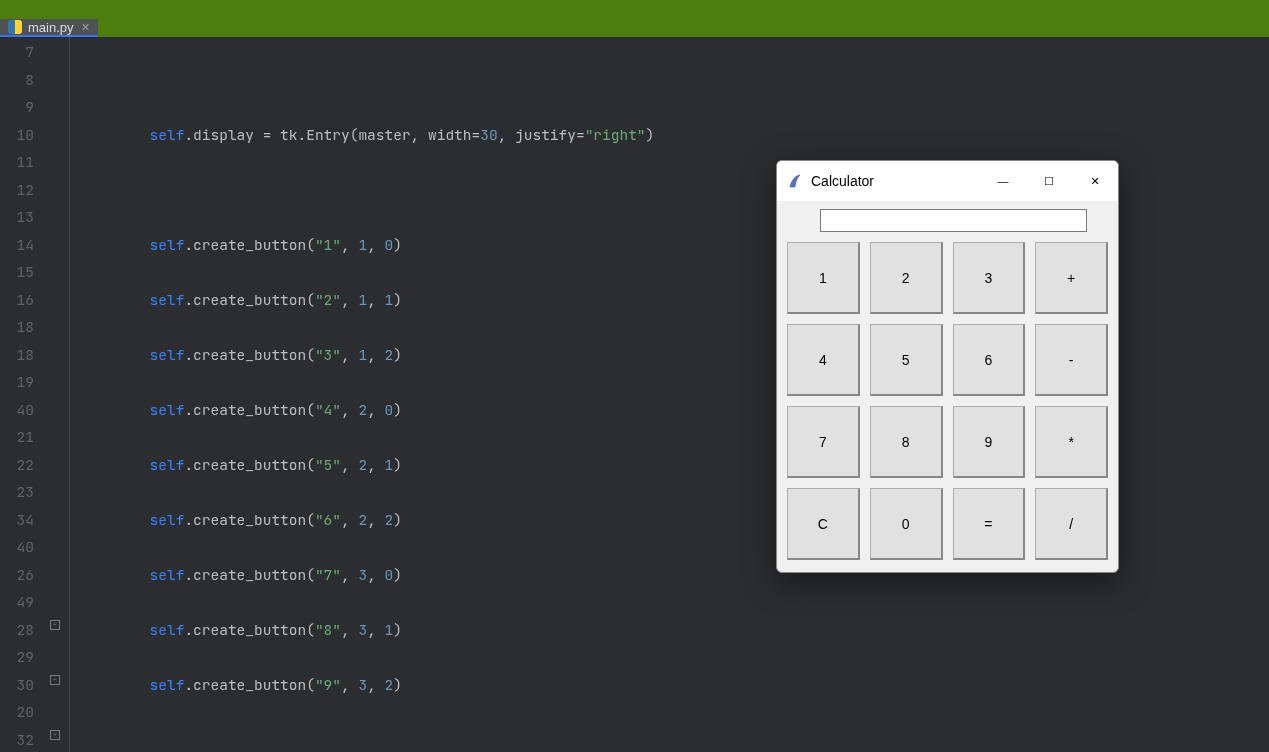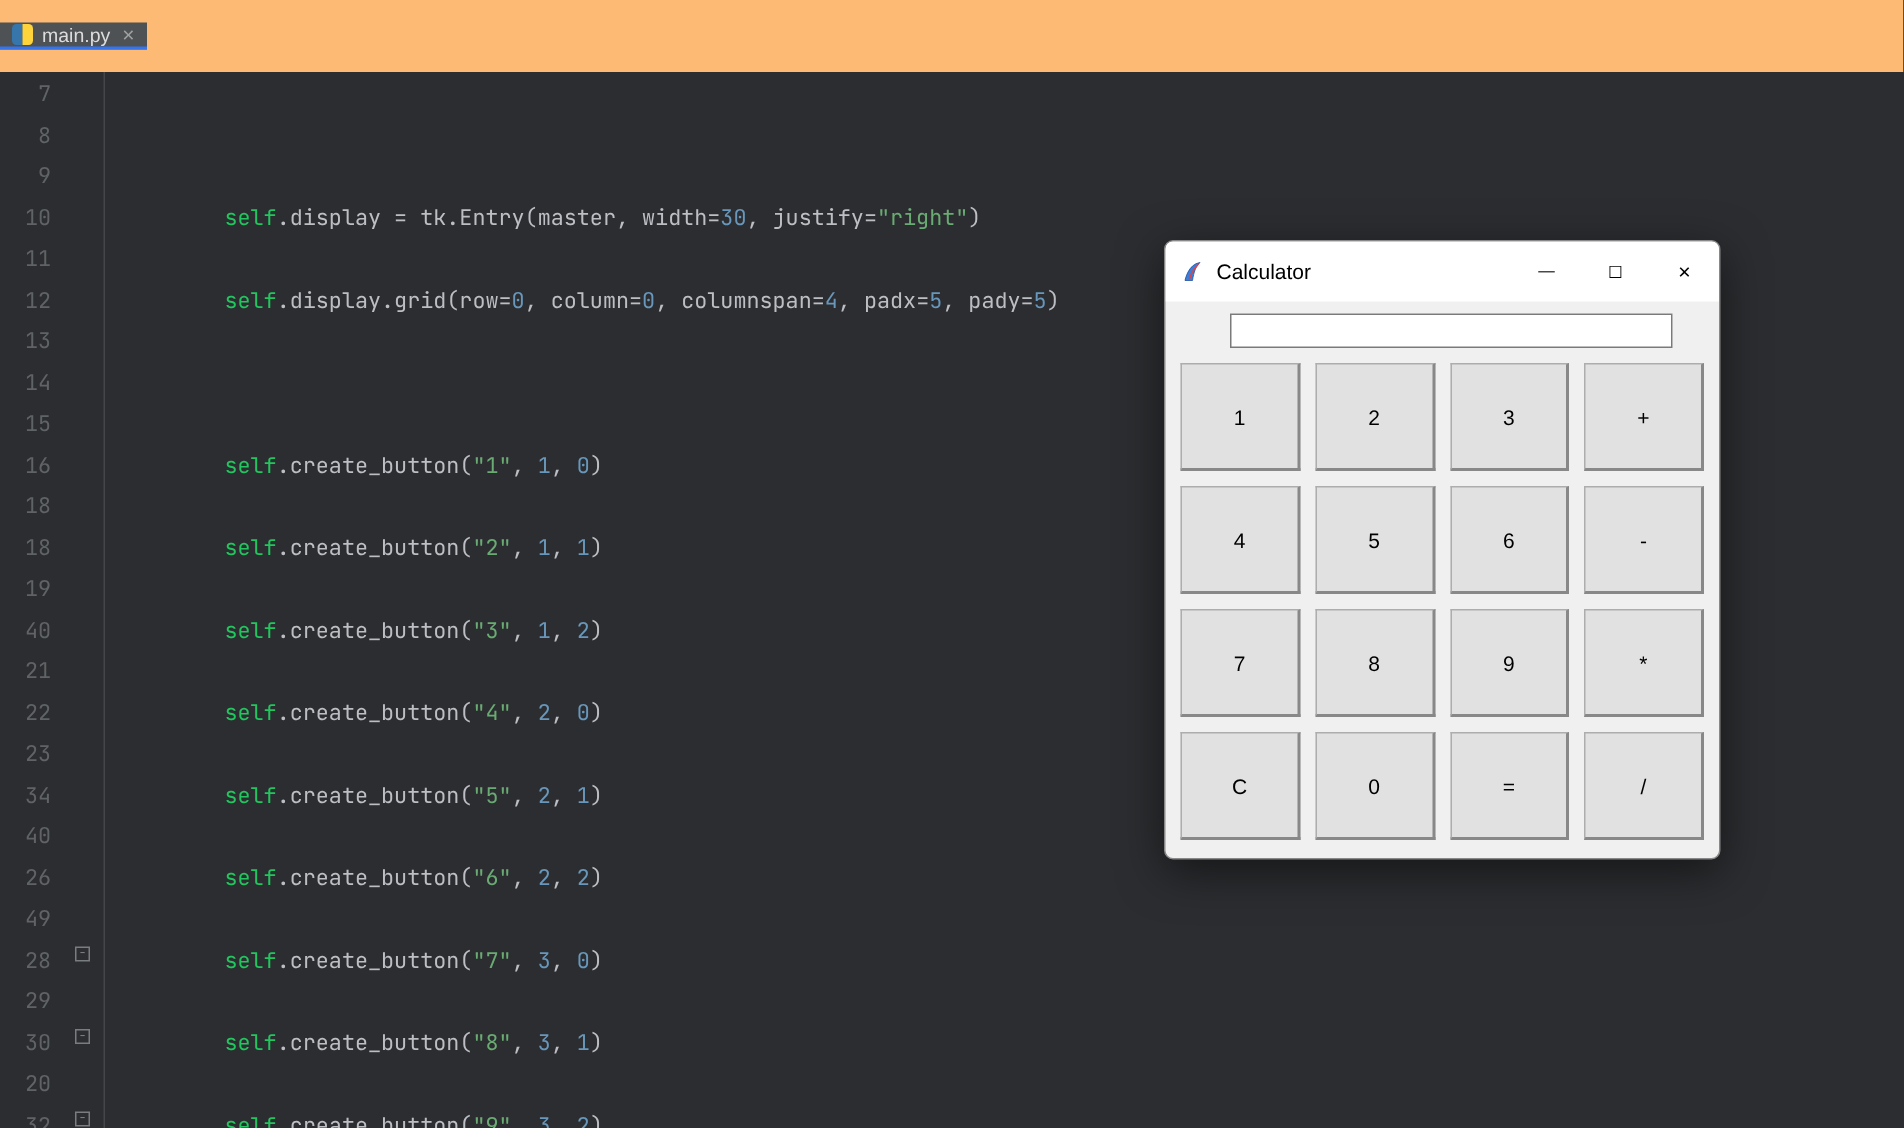--- a/index.html
+++ b/index.html
@@ -3,22 +3,22 @@
 <meta charset="utf-8">
 <style>
 * { box-sizing: border-box; margin: 0; padding: 0; }
 body {
   width: 1269px; height: 752px;
   background: #2b2d30;
   font-family: 'Segoe UI', Arial, sans-serif;
   position: relative; overflow: hidden;
 }
 .tab-bar {
-  height: 48px; background: #fdba74;
-  display: flex; align-items: center;
+  height: 37px; background: #4d7c0f;
+  display: flex; align-items: flex-end;
 }
 .tab {
   display: flex; align-items: center;
   background: #4e5254; padding: 0 8px;
   color: #dcdcdc; font-size: 13px;
   border-bottom: 2px solid #3574f0;
   gap: 6px;
 }
 .py-icon {
   width:14px; height:14px; position:relative;
@@ -49,27 +49,27 @@
 .fold-mark {
   position:absolute; left:8px; width:10px; height:10px;
   border:1px solid #7a7d80; color:#7a7d80;
   font-size:9px; line-height:7px; text-align:center;
   background:#2b2d30;
 }
 .code {
   padding-left:10px; padding-top:1px; white-space:pre;
   color:#bcbec4;
 }
-.k-self { color:#22c55e; }
+.k-self { color:#3b82f6; }
 .str { color:#6aab73; }
 .num { color:#6897bb; }
 
 .calc-window {
   position:absolute; left:776px; top:160px;
-  width:371px; background:#f0f0f0;
+  width:343px; background:#f0f0f0;
   box-shadow:0 8px 30px rgba(0,0,0,0.5);
   border:1px solid #888; border-radius:6px;
   overflow:hidden;
 }
 .titlebar {
   height:40px; background:#fff;
   display:flex; align-items:center;
   padding-left:10px;
 }
 .feather-icon {
@@ -145,21 +145,20 @@
     <div>32</div>
   </div>
   <div class="fold-col">
     <div class="fold-mark" style="top:583px">−</div>
     <div class="fold-mark" style="top:638px">−</div>
     <div class="fold-mark" style="top:693px">−</div>
   </div>
   <div class="code">
 <div> </div>
 <div><span>        </span><span class="k-self">self</span><span>.display = tk.Entry(master, width=</span><span class="num">30</span><span>, justify=</span><span class="str">"right"</span><span>)</span></div>
-<div><span>        </span><span class="k-self">self</span><span>.display.grid(row=</span><span class="num">0</span><span>, column=</span><span class="num">0</span><span>, columnspan=</span><span class="num">4</span><span>, padx=</span><span class="num">5</span><span>, pady=</span><span class="num">5</span><span>)</span></div>
 <div> </div>
 <div><span>        </span><span class="k-self">self</span><span>.create_button(</span><span class="str">"1"</span><span>, </span><span class="num">1</span><span>, </span><span class="num">0</span><span>)</span></div>
 <div><span>        </span><span class="k-self">self</span><span>.create_button(</span><span class="str">"2"</span><span>, </span><span class="num">1</span><span>, </span><span class="num">1</span><span>)</span></div>
 <div><span>        </span><span class="k-self">self</span><span>.create_button(</span><span class="str">"3"</span><span>, </span><span class="num">1</span><span>, </span><span class="num">2</span><span>)</span></div>
 <div><span>        </span><span class="k-self">self</span><span>.create_button(</span><span class="str">"4"</span><span>, </span><span class="num">2</span><span>, </span><span class="num">0</span><span>)</span></div>
 <div><span>        </span><span class="k-self">self</span><span>.create_button(</span><span class="str">"5"</span><span>, </span><span class="num">2</span><span>, </span><span class="num">1</span><span>)</span></div>
 <div><span>        </span><span class="k-self">self</span><span>.create_button(</span><span class="str">"6"</span><span>, </span><span class="num">2</span><span>, </span><span class="num">2</span><span>)</span></div>
 <div><span>        </span><span class="k-self">self</span><span>.create_button(</span><span class="str">"7"</span><span>, </span><span class="num">3</span><span>, </span><span class="num">0</span><span>)</span></div>
 <div><span>        </span><span class="k-self">self</span><span>.create_button(</span><span class="str">"8"</span><span>, </span><span class="num">3</span><span>, </span><span class="num">1</span><span>)</span></div>
 <div><span>        </span><span class="k-self">self</span><span>.create_button(</span><span class="str">"9"</span><span>, </span><span class="num">3</span><span>, </span><span class="num">2</span><span>)</span></div>

